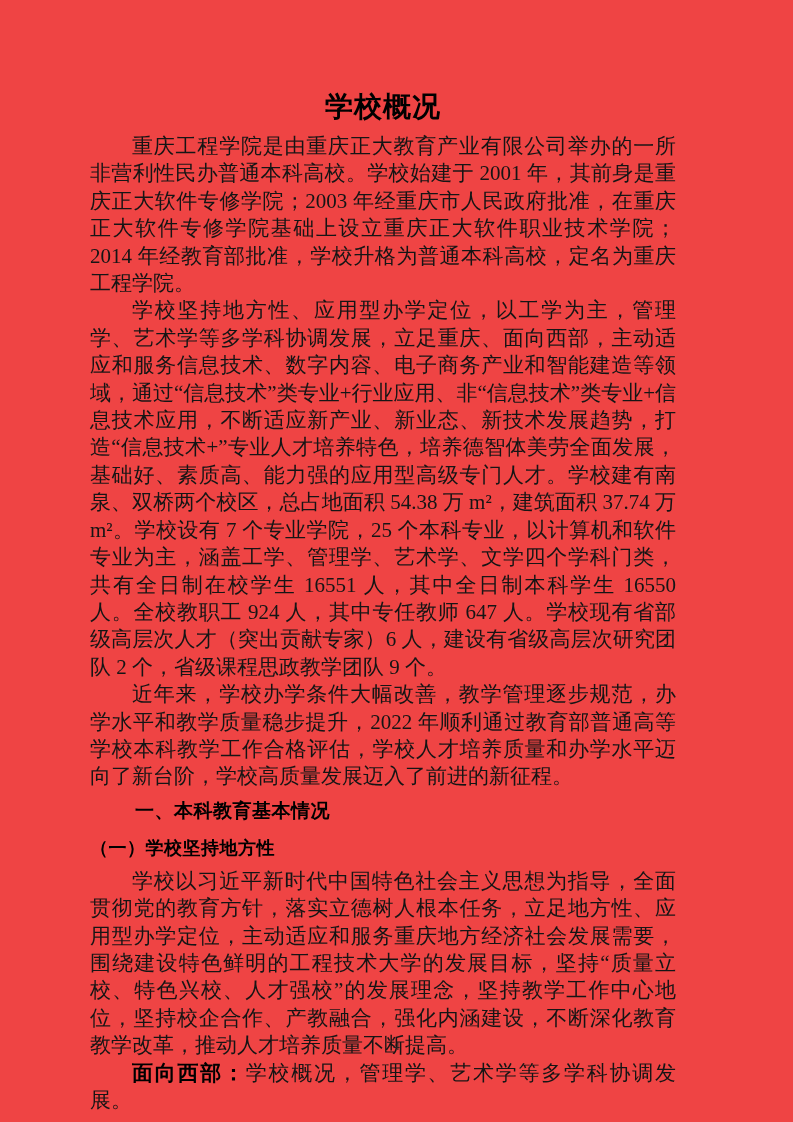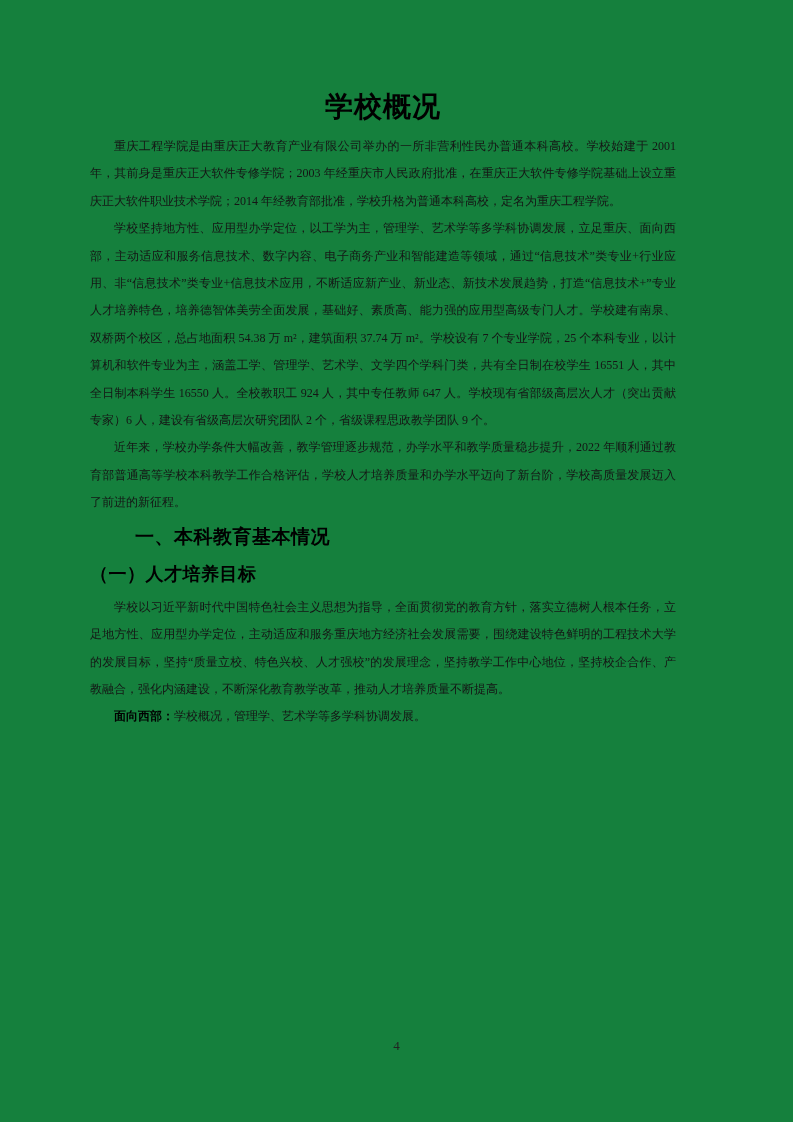--- a/index.html
+++ b/index.html
@@ -1,21 +1,21 @@
 <!DOCTYPE html>
 <html><head>
 <meta charset="utf-8">
 <style>
   * { margin: 0; padding: 0; box-sizing: border-box; }
   html, body { background: #ffffff; }
   .page {
     position: relative;
     width: 793px;
     height: 1122px;
-    background: #15803d;
+    background: #ef4444;
     color: #111111;
     overflow: hidden;
     font-family: "Liberation Serif", "DejaVu Serif", serif;
   }
   .content {
     position: absolute;
     left: 90px;
     top: 88px;
     width: 586px;
   }
@@ -23,21 +23,21 @@
     font-family: "Liberation Sans", "DejaVu Sans", sans-serif;
     font-weight: 700;
     font-size: 28px;
     line-height: 38px;
     text-align: center;
     color: #000000;
     letter-spacing: 1px;
     margin-bottom: 7px;
   }
   p.body {
-    font-size: 12px;
+    font-size: 21px;
     line-height: 27.4px;
     text-align: justify;
     text-indent: 2em;
     color: #151515;
   }
   .section-heading {
     font-family: "Liberation Sans", "DejaVu Sans", sans-serif;
     font-weight: 700;
     font-size: 19px;
     line-height: 26px;
@@ -81,21 +81,21 @@
 
     <p class="body">重庆工程学院是由重庆正大教育产业有限公司举办的一所非营利性民办普通本科高校。学校始建于 2001 年，其前身是重庆正大软件专修学院；2003 年经重庆市人民政府批准，在重庆正大软件专修学院基础上设立重庆正大软件职业技术学院；2014 年经教育部批准，学校升格为普通本科高校，定名为重庆工程学院。</p>
 
     <p class="body">学校坚持地方性、应用型办学定位，以工学为主，管理学、艺术学等多学科协调发展，立足重庆、面向西部，主动适应和服务信息技术、数字内容、电子商务产业和智能建造等领域，通过“信息技术”类专业+行业应用、非“信息技术”类专业+信息技术应用，不断适应新产业、新业态、新技术发展趋势，打造“信息技术+”专业人才培养特色，培养德智体美劳全面发展，基础好、素质高、能力强的应用型高级专门人才。学校建有南泉、双桥两个校区，总占地面积 54.38 万 m²，建筑面积 37.74 万 m²。学校设有 7 个专业学院，25 个本科专业，以计算机和软件专业为主，涵盖工学、管理学、艺术学、文学四个学科门类，共有全日制在校学生 16551 人，其中全日制本科学生 16550 人。全校教职工 924 人，其中专任教师 647 人。学校现有省部级高层次人才（突出贡献专家）6 人，建设有省级高层次研究团队 2 个，省级课程思政教学团队 9 个。</p>
 
 
     <p class="body">近年来，学校办学条件大幅改善，教学管理逐步规范，办学水平和教学质量稳步提升，2022 年顺利通过教育部普通高等学校本科教学工作合格评估，学校人才培养质量和办学水平迈向了新台阶，学校高质量发展迈入了前进的新征程。</p>
 
     <div class="section-heading">一、本科教育基本情况</div>
 
-    <div class="subsection-heading">（一）人才培养目标</div>
+    <div class="subsection-heading">（一）学校坚持地方性</div>
 
     <p class="body">学校以习近平新时代中国特色社会主义思想为指导，全面贯彻党的教育方针，落实立德树人根本任务，立足地方性、应用型办学定位，主动适应和服务重庆地方经济社会发展需要，围绕建设特色鲜明的工程技术大学的发展目标，坚持“质量立校、特色兴校、人才强校”的发展理念，坚持教学工作中心地位，坚持校企合作、产教融合，强化内涵建设，不断深化教育教学改革，推动人才培养质量不断提高。</p>
 
 
 
     <p class="body def-line"><span class="def-label">面向西部：</span><span>学校概况，管理学、艺术学等多学科协调发展。</span></p>
 
   </div>
 
   <div class="page-number">4</div>

